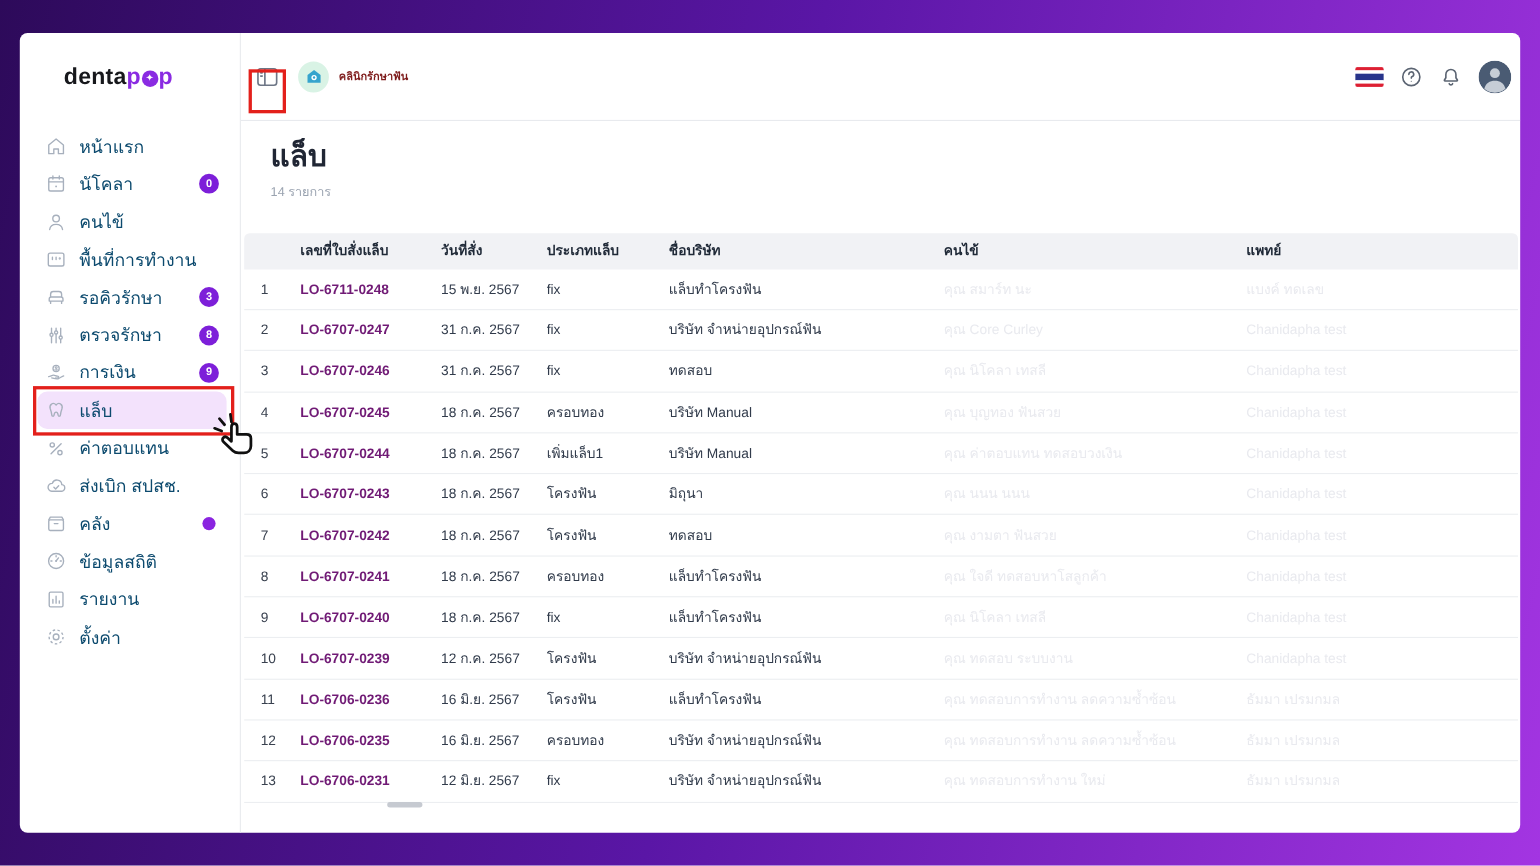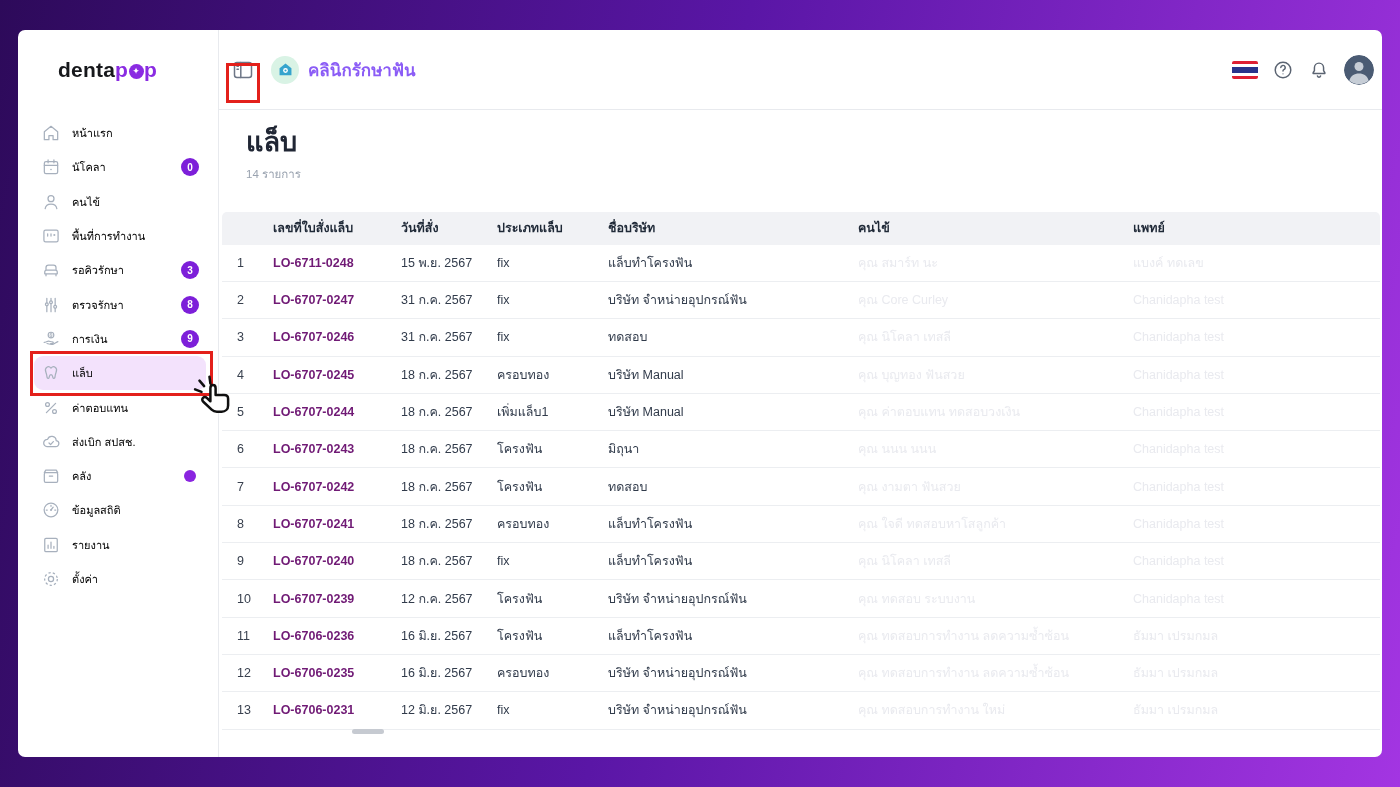--- a/index.html
+++ b/index.html
@@ -25,36 +25,36 @@
   .logo-o {
     display:inline-flex; align-items:center; justify-content:center;
     width:15px; height:15px; border-radius:50%; background:#8a2be2;
     color:#fff; font-size:9px; margin:0 .5px; transform:translateY(1px);
   }
   .nav { padding:6px 12px 0 16px; }
   .nav-item { height:34.3px; display:flex; align-items:center; border-radius:9px; padding:0 7px; cursor:pointer; }
   .nav-item.active { background:#f3e2fc; }
   .nav-icon { width:20px; height:20px; color:#a7b0bd; margin-right:11px; flex-shrink:0; display:flex; }
   .nav-icon svg { width:100%; height:100%; }
-  .nav-label { font-size:11px; color:#000000; white-space:nowrap; }
+  .nav-label { font-size:16px; color:#0c4a6e; white-space:nowrap; }
   .nav-badge {
     margin-left:auto; min-width:18px; height:18px; padding:0 4px; border-radius:9px;
     background:#7d1fd9; color:#fff; font-size:10px; font-weight:700;
     display:flex; align-items:center; justify-content:center;
   }
   .nav-dot { margin-left:auto; margin-right:3px; width:12px; height:12px; border-radius:50%; background:#8a24e0; }
   
   .main { flex:1; display:flex; flex-direction:column; min-width:0; }
   .topbar { height:80px; border-bottom:1px solid #e8eaee; display:flex; align-items:center; padding:0 8px 0 8px; flex-shrink:0; }
   .toggle-btn { width:24px; height:24px; color:#6d7686; margin-left:4px; cursor:pointer; flex-shrink:0; }
   .toggle-btn svg { width:100%; height:100%; }
   .clinic-chip { display:flex; align-items:center; gap:9px; margin-left:16px; cursor:pointer; }
   .clinic-ic { width:28px; height:28px; border-radius:50%; background:#d9f3e5; display:flex; align-items:center; justify-content:center; }
   .clinic-ic svg { width:17px; height:17px; }
-  .clinic-name { font-size:17px; font-weight:700; color:#8b5cf6; }
+  .clinic-name { font-size:10px; font-weight:700; color:#7f1d1d; }
   .top-right { margin-left:auto; display:flex; align-items:center; gap:14px; }
   .flag { width:26px; height:18px; border-radius:2px; overflow:hidden; display:flex; flex-direction:column; cursor:pointer; }
   .flag .r { flex:1; background:#dd2033; } .flag .w { flex:1; background:#fff; } .flag .b { flex:2; background:#28348b; }
   .icon-btn { width:22px; height:22px; color:#5b6472; cursor:pointer; }
   .icon-btn svg { width:100%; height:100%; }
   .avatar { width:30px; height:30px; border-radius:50%; overflow:hidden; cursor:pointer; }
   .avatar svg { width:100%; height:100%; display:block; }
   
   .content { flex:1; padding-top:18px; min-width:0; }
   .title-row { display:flex; align-items:flex-start; padding:0 28px 0 27px; }

